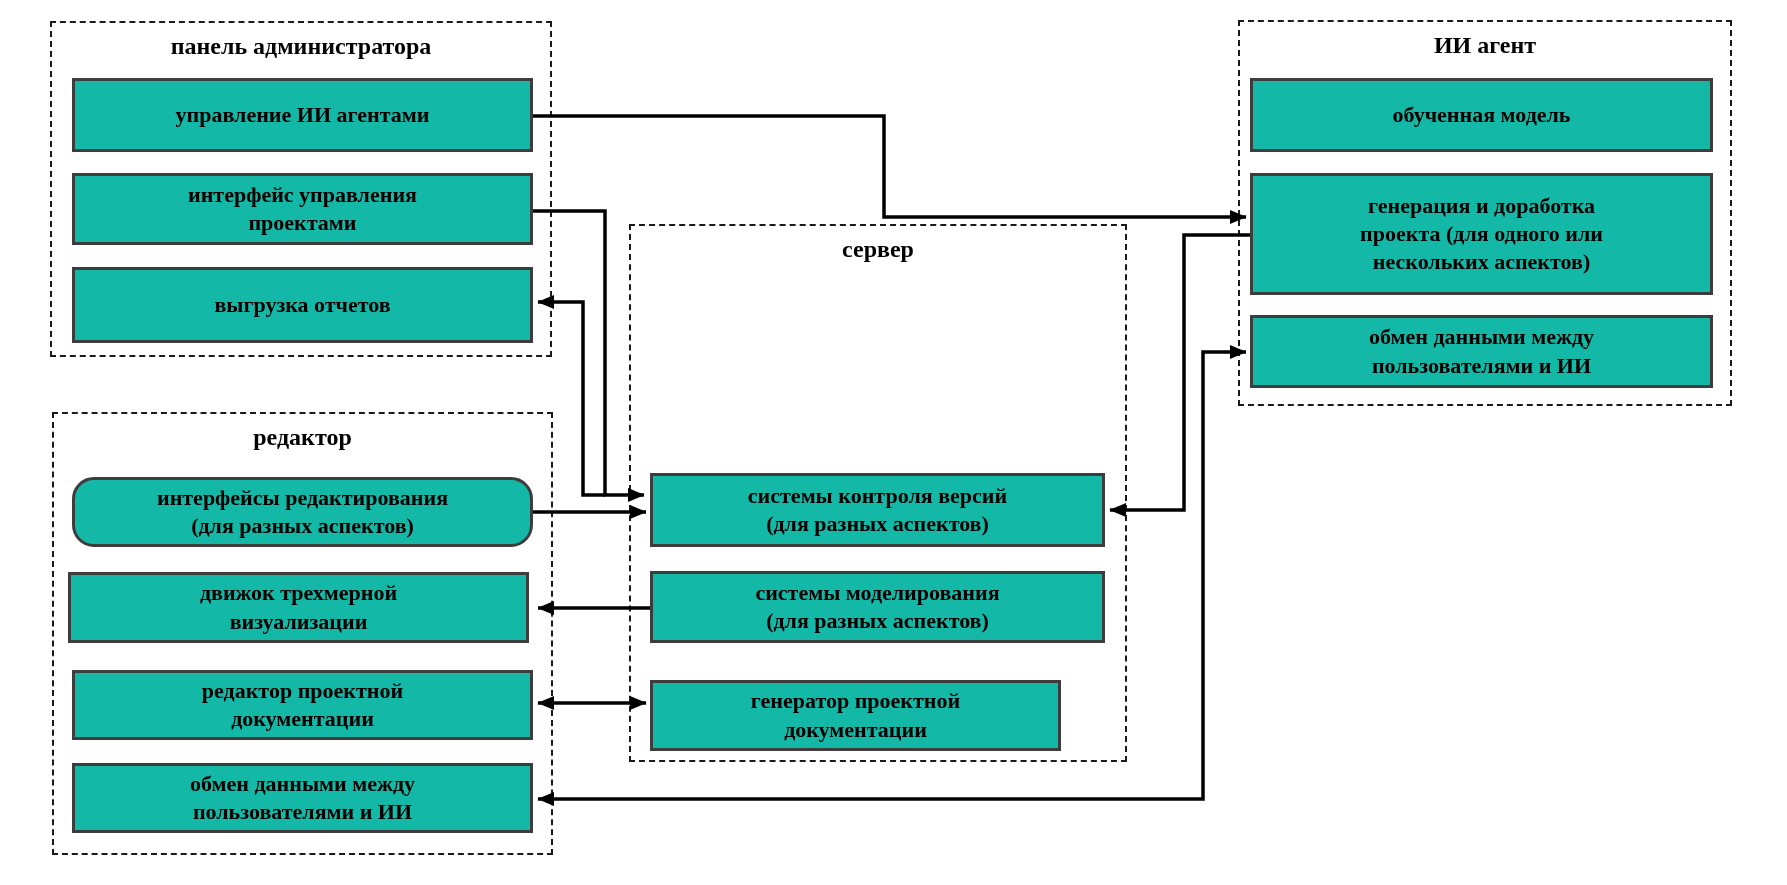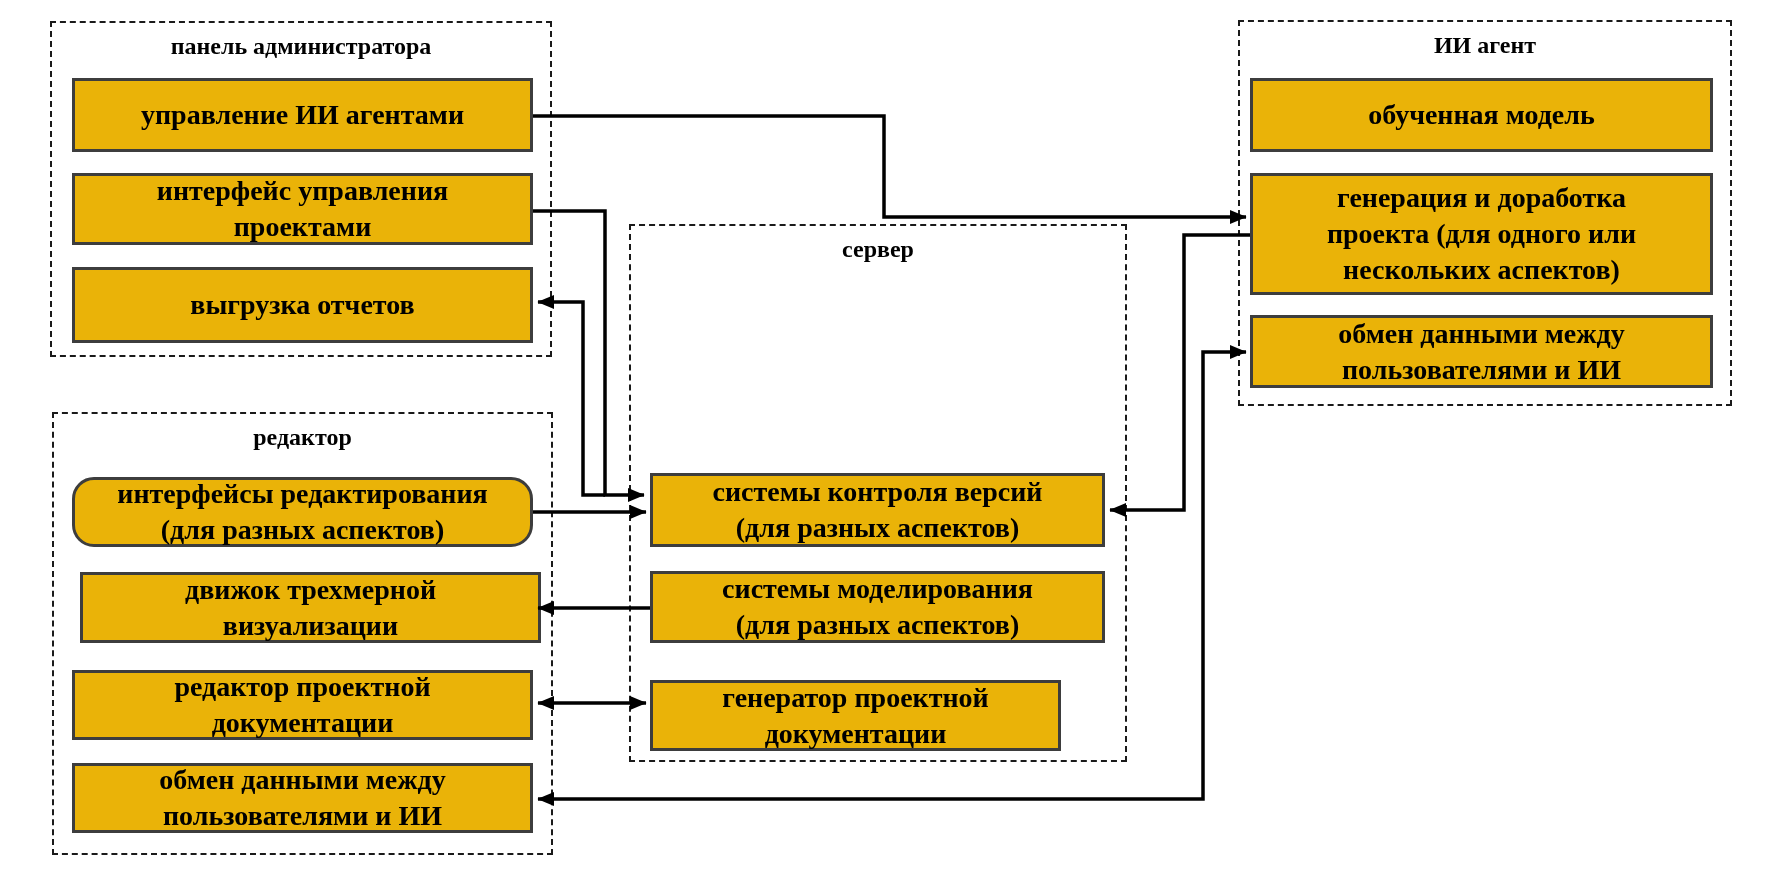--- a/index.html
+++ b/index.html
@@ -23,28 +23,28 @@
     left: 0;
     width: 100%;
     text-align: center;
     font-weight: bold;
     font-size: 24px;
     color: #000000;
   }
   .node {
     position: absolute;
     border: 3px solid #3d3d3d;
-    background: #eab308;
+    background: #14b8a6;
     box-sizing: border-box;
     display: flex;
     align-items: center;
     justify-content: center;
     text-align: center;
     font-weight: bold;
-    font-size: 28px;
+    font-size: 22px;
     line-height: 1.28;
     color: #000000;
     white-space: pre-line;
     z-index: 1;
   }
   svg.wires {
     position: absolute;
     left: 0; top: 0;
     width: 1787px; height: 885px;
     z-index: 2;
@@ -60,21 +60,21 @@
   #group-admin  { left: 50px;   top: 21px;  width: 502px; height: 336px; }
   #group-editor { left: 52px;   top: 412px; width: 501px; height: 443px; }
   #group-server { left: 629px;  top: 224px; width: 498px; height: 538px; }
   #group-ai     { left: 1238px; top: 20px;  width: 494px; height: 386px; }
 
   
   #node-a1 { left: 72px;   top: 78px;  width: 461px; height: 74px; }
   #node-a2 { left: 72px;   top: 173px; width: 461px; height: 72px; }
   #node-a3 { left: 72px;   top: 267px; width: 461px; height: 76px; }
   #node-e1 { left: 72px;   top: 477px; width: 461px; height: 70px; border-radius: 22px; }
-  #node-e2 { left: 80px;   top: 572px; width: 461px; height: 71px; }
+  #node-e2 { left: 68px;   top: 572px; width: 461px; height: 71px; }
   #node-e3 { left: 72px;   top: 670px; width: 461px; height: 70px; }
   #node-e4 { left: 72px;   top: 763px; width: 461px; height: 70px; }
   #node-s1 { left: 650px;  top: 285px; width: 455px; height: 72px; }
   #node-s2 { left: 650px;  top: 377px; width: 455px; height: 72px; }
   #node-s3 { left: 650px;  top: 473px; width: 455px; height: 74px; }
   #node-s4 { left: 650px;  top: 571px; width: 455px; height: 72px; }
   #node-s5 { left: 650px;  top: 680px; width: 411px; height: 71px; }
   #node-b1 { left: 1250px; top: 78px;  width: 463px; height: 74px; }
   #node-b2 { left: 1250px; top: 173px; width: 463px; height: 122px; }
   #node-b3 { left: 1250px; top: 315px; width: 463px; height: 73px; }

